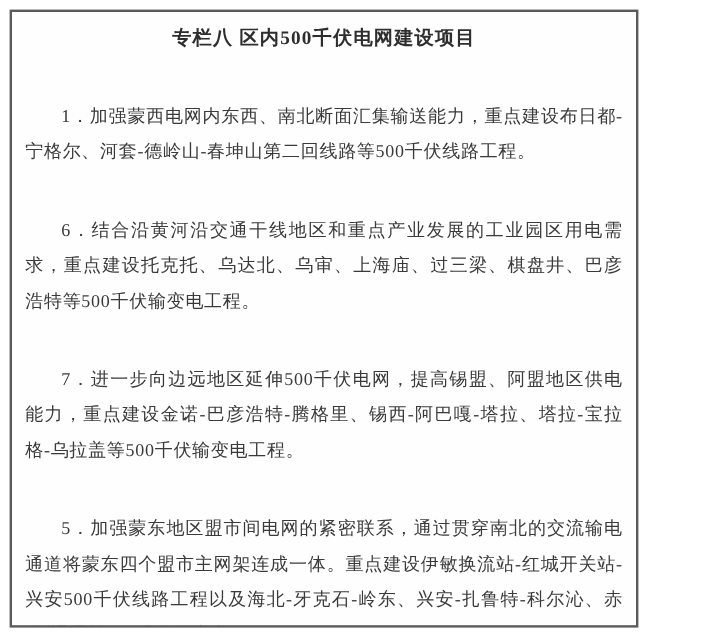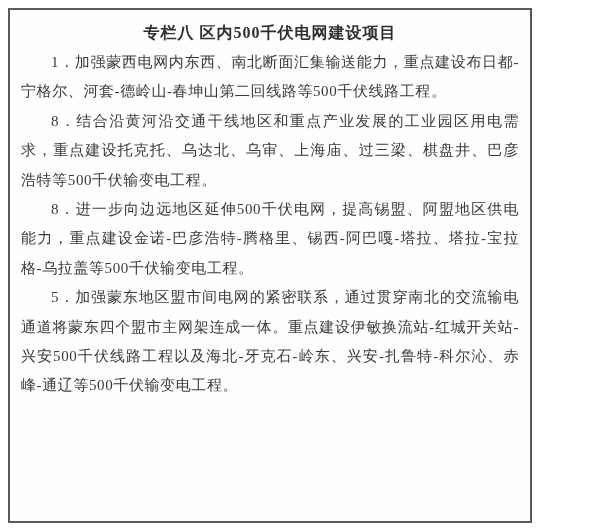--- a/index.html
+++ b/index.html
@@ -32,29 +32,30 @@
     letter-spacing: 1px;
   }
   .box-body p {
     font-size: 15px;
     color: #3a3a3a;
     line-height: 29.4px;
     text-align: justify;
     text-justify: inter-ideograph;
     text-indent: 2em;
     letter-spacing: 0.6px;
+    margin-top: 36px;
   }
 </style>
 </head>
 <body>
 
 <div class="page">
   <div class="box">
     <div class="box-title">专栏八 区内500千伏电网建设项目</div>
     <div class="box-body">
       <p>1．加强蒙西电网内东西、南北断面汇集输送能力，重点建设布日都-宁格尔、河套-德岭山-春坤山第二回线路等500千伏线路工程。</p>
-      <p>8．结合沿黄河沿交通干线地区和重点产业发展的工业园区用电需求，重点建设托克托、乌达北、乌审、上海庙、过三梁、棋盘井、巴彦浩特等500千伏输变电工程。</p>
-      <p>8．进一步向边远地区延伸500千伏电网，提高锡盟、阿盟地区供电能力，重点建设金诺-巴彦浩特-腾格里、锡西-阿巴嘎-塔拉、塔拉-宝拉格-乌拉盖等500千伏输变电工程。</p>
+      <p>6．结合沿黄河沿交通干线地区和重点产业发展的工业园区用电需求，重点建设托克托、乌达北、乌审、上海庙、过三梁、棋盘井、巴彦浩特等500千伏输变电工程。</p>
+      <p>7．进一步向边远地区延伸500千伏电网，提高锡盟、阿盟地区供电能力，重点建设金诺-巴彦浩特-腾格里、锡西-阿巴嘎-塔拉、塔拉-宝拉格-乌拉盖等500千伏输变电工程。</p>
       <p>5．加强蒙东地区盟市间电网的紧密联系，通过贯穿南北的交流输电通道将蒙东四个盟市主网架连成一体。重点建设伊敏换流站-红城开关站-兴安500千伏线路工程以及海北-牙克石-岭东、兴安-扎鲁特-科尔沁、赤峰-通辽等500千伏输变电工程。</p>
 
     </div>
   </div>
 </div>
 
 </body></html>

